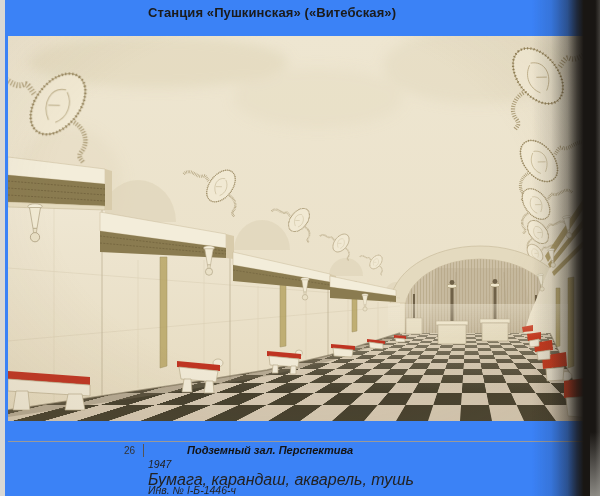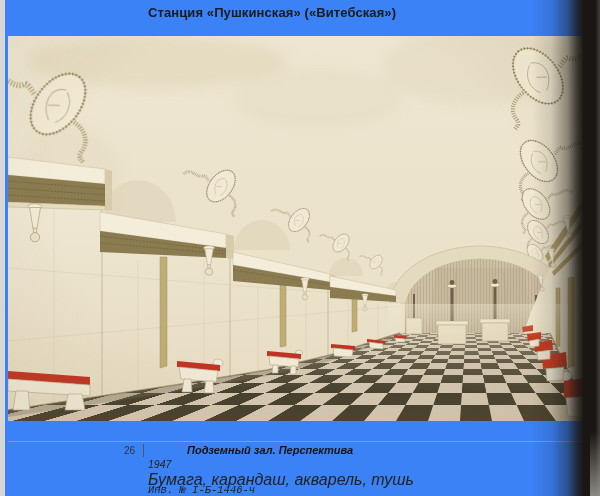--- a/index.html
+++ b/index.html
@@ -37,21 +37,21 @@
   .marble{fill:#f0e9d6;stroke:#b9ac8d;stroke-width:.7;}
   .sepia{stroke:var(--sepia-line,#9c8b62);}
 
   
   .rule{position:absolute;left:8px;top:441px;width:582px;height:1px;background:#9a9a98;}
   .fig-num{position:absolute;left:124px;top:445px;width:15px;font-size:10px;color:#333;}
   .cap-bar{position:absolute;left:143px;top:444px;width:1px;height:13px;background:#555;}
   .cap-title{position:absolute;left:156px;top:444px;font-size:11px;font-weight:bold;font-style:italic;color:#141414;margin-left:31px;}
   .cap-year{position:absolute;left:148px;top:458px;font-size:10.5px;font-style:italic;color:#222;text-align:right;}
   .cap-med{position:absolute;left:148px;top:471px;font-size:16px;font-style:italic;color:#222;}
-  .cap-inv{position:absolute;left:148px;top:484px;font-size:10.5px;font-style:italic;color:#222;font-family:Liberation Mono, monospace;}
+  .cap-inv{position:absolute;left:148px;top:484px;font-size:10.5px;font-style:italic;color:#222;}
 
   
   .gutter{position:absolute;right:0;top:0;width:68px;height:496px;pointer-events:none;
     background:linear-gradient(to right, rgba(25,22,19,0) 0%, rgba(25,22,19,.12) 28%,
       rgba(25,22,19,.45) 52%, rgba(25,22,19,.82) 66%, var(--gutter-shadow,#191613) 76%,
       var(--gutter-shadow,#191613) 93%, #413e3a 100%);}
   .gutter-corner{position:absolute;right:0;bottom:0;width:10px;height:64px;pointer-events:none;
     background:linear-gradient(to top, rgba(158,156,150,.85), rgba(158,156,150,0));}
 </style>
 </head>

